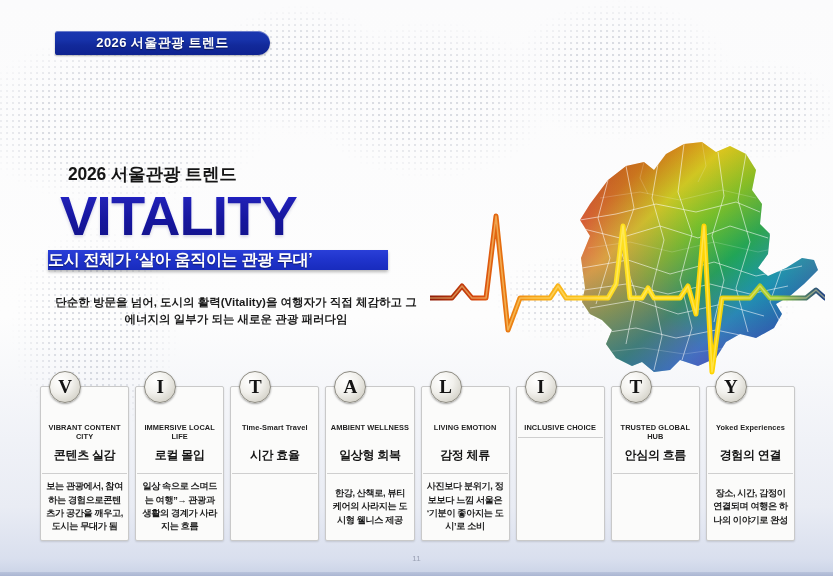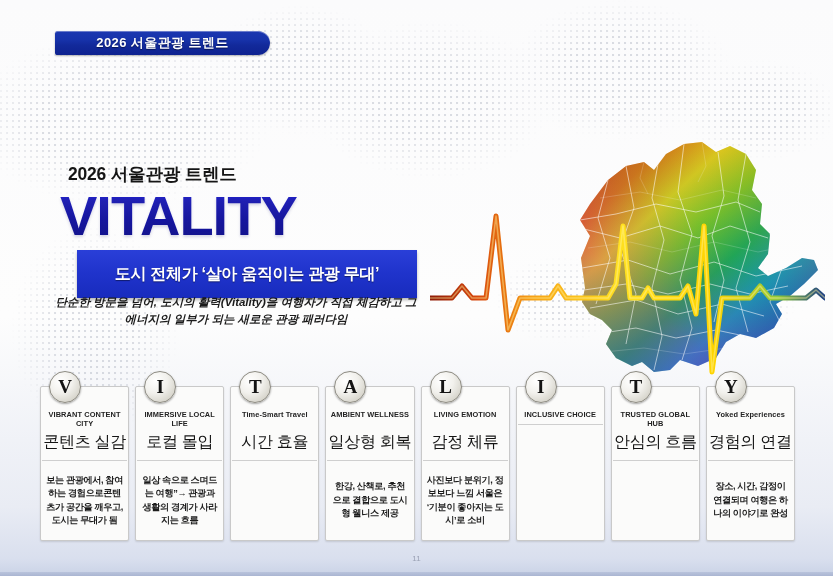--- a/index.html
+++ b/index.html
@@ -66,32 +66,32 @@
   .vitality{
     position:absolute;left:60px;top:182px;
     font-family:"Liberation Sans","DejaVu Sans",sans-serif;
     font-size:56px;line-height:68px;font-weight:bold;
     letter-spacing:-1px;
     background:linear-gradient(180deg,#2b2bd6 0%,#1414a6 55%,#101084 100%);
     -webkit-background-clip:text;background-clip:text;color:transparent;
     text-shadow:0 2px 3px rgba(40,40,120,.18);
   }
   .subbanner{
-    position:absolute;left:77px;top:250px;width:340px;height:48px;
+    position:absolute;left:48px;top:250px;width:340px;height:20px;
     background:linear-gradient(180deg,#2a3fd8 0%,#1f33cb 50%,#182bbd 100%);
     box-shadow:0 2px 3px rgba(0,0,0,.28);
-    display:flex;align-items:center;justify-content:center;
+    display:flex;align-items:center;justify-content:flex-start;
   }
   .subbanner span{
     color:#fff;font-size:16px;font-weight:bold;letter-spacing:-.3px;
     text-shadow:0 1px 1px rgba(0,0,0,.45);
   }
   .lead{
     position:absolute;left:52px;top:294px;width:368px;
-    text-align:center;font-size:11.5px;line-height:17px;font-weight:bold;color:#1b1b1b;font-style:italic;
+    text-align:center;font-size:11.5px;line-height:17px;font-weight:bold;color:#1b1b1b;
   }
 
   
   .mapwrap{position:absolute;left:430px;top:108px;width:395px;height:300px;}
   .mapwrap svg{display:block;width:100%;height:100%;}
 
   
   .cards{
     position:absolute;left:40px;top:386px;width:755px;height:155px;
     display:flex;gap:6px;
@@ -105,26 +105,26 @@
   .badge{
     position:absolute;left:8px;top:-16px;width:30px;height:30px;border-radius:50%;
     background:radial-gradient(circle at 34% 30%,#ffffff 0%,#f2f1ed 42%,#d7d5cc 78%,#9d9b92 100%);
     border:1px solid #8d8b82;
     box-shadow:0 1px 2px rgba(0,0,0,.35);
     display:flex;align-items:center;justify-content:center;
     font-family:"Liberation Serif","DejaVu Serif",serif;
     font-weight:bold;font-size:19px;color:#141414;
   }
   .card .en{
-    margin-top:23px;text-align:center;font-size:7.4px;font-weight:bold;
+    margin-top:36px;text-align:center;font-size:7.4px;font-weight:bold;
     color:#232323;letter-spacing:.1px;padding:0 2px;height:14px;
   }
   .card .kr{
     flex:0 0 36px;display:flex;align-items:center;justify-content:center;
-    font-size:16px;font-weight:normal;color:#141414;letter-spacing:-.3px;
+    font-size:12px;font-weight:bold;color:#141414;letter-spacing:-.3px;
   }
   .card .divider{height:1px;background:#cfcfcf;margin:0 1px;}
   .card .desc{
     flex:1;display:flex;align-items:center;justify-content:center;
     text-align:center;font-size:9.2px;line-height:13.4px;font-weight:bold;
     color:#1c1c1c;padding:4px 5px;letter-spacing:-.4px;
   }
   .pageno{
     position:absolute;left:0;right:0;bottom:13px;text-align:center;
     font-size:8px;color:#9aa1b4;
@@ -251,21 +251,21 @@
       <div class="en">Time-Smart Travel</div>
       <div class="kr">시간 효율</div>
       <div class="divider"></div>
     </div>
 
     <div class="card">
       <div class="badge">A</div>
       <div class="en">AMBIENT WELLNESS</div>
       <div class="kr">일상형 회복</div>
       <div class="divider"></div>
-      <div class="desc">한강, 산책로, 추천으로 결합으로 도시형 웰니스 제공</div>
+      <div class="desc">한강, 산책로, 뷰티케어의 사라지는 도시형 웰니스 제공</div>
     </div>
 
     <div class="card">
       <div class="badge">L</div>
       <div class="en">LIVING EMOTION</div>
       <div class="kr">감정 체류</div>
       <div class="divider"></div>
       <div class="desc">사진보다 분위기, 정보보다 느낌 서울은 ‘기분이 좋아지는 도시’로 소비</div>
     </div>
 

